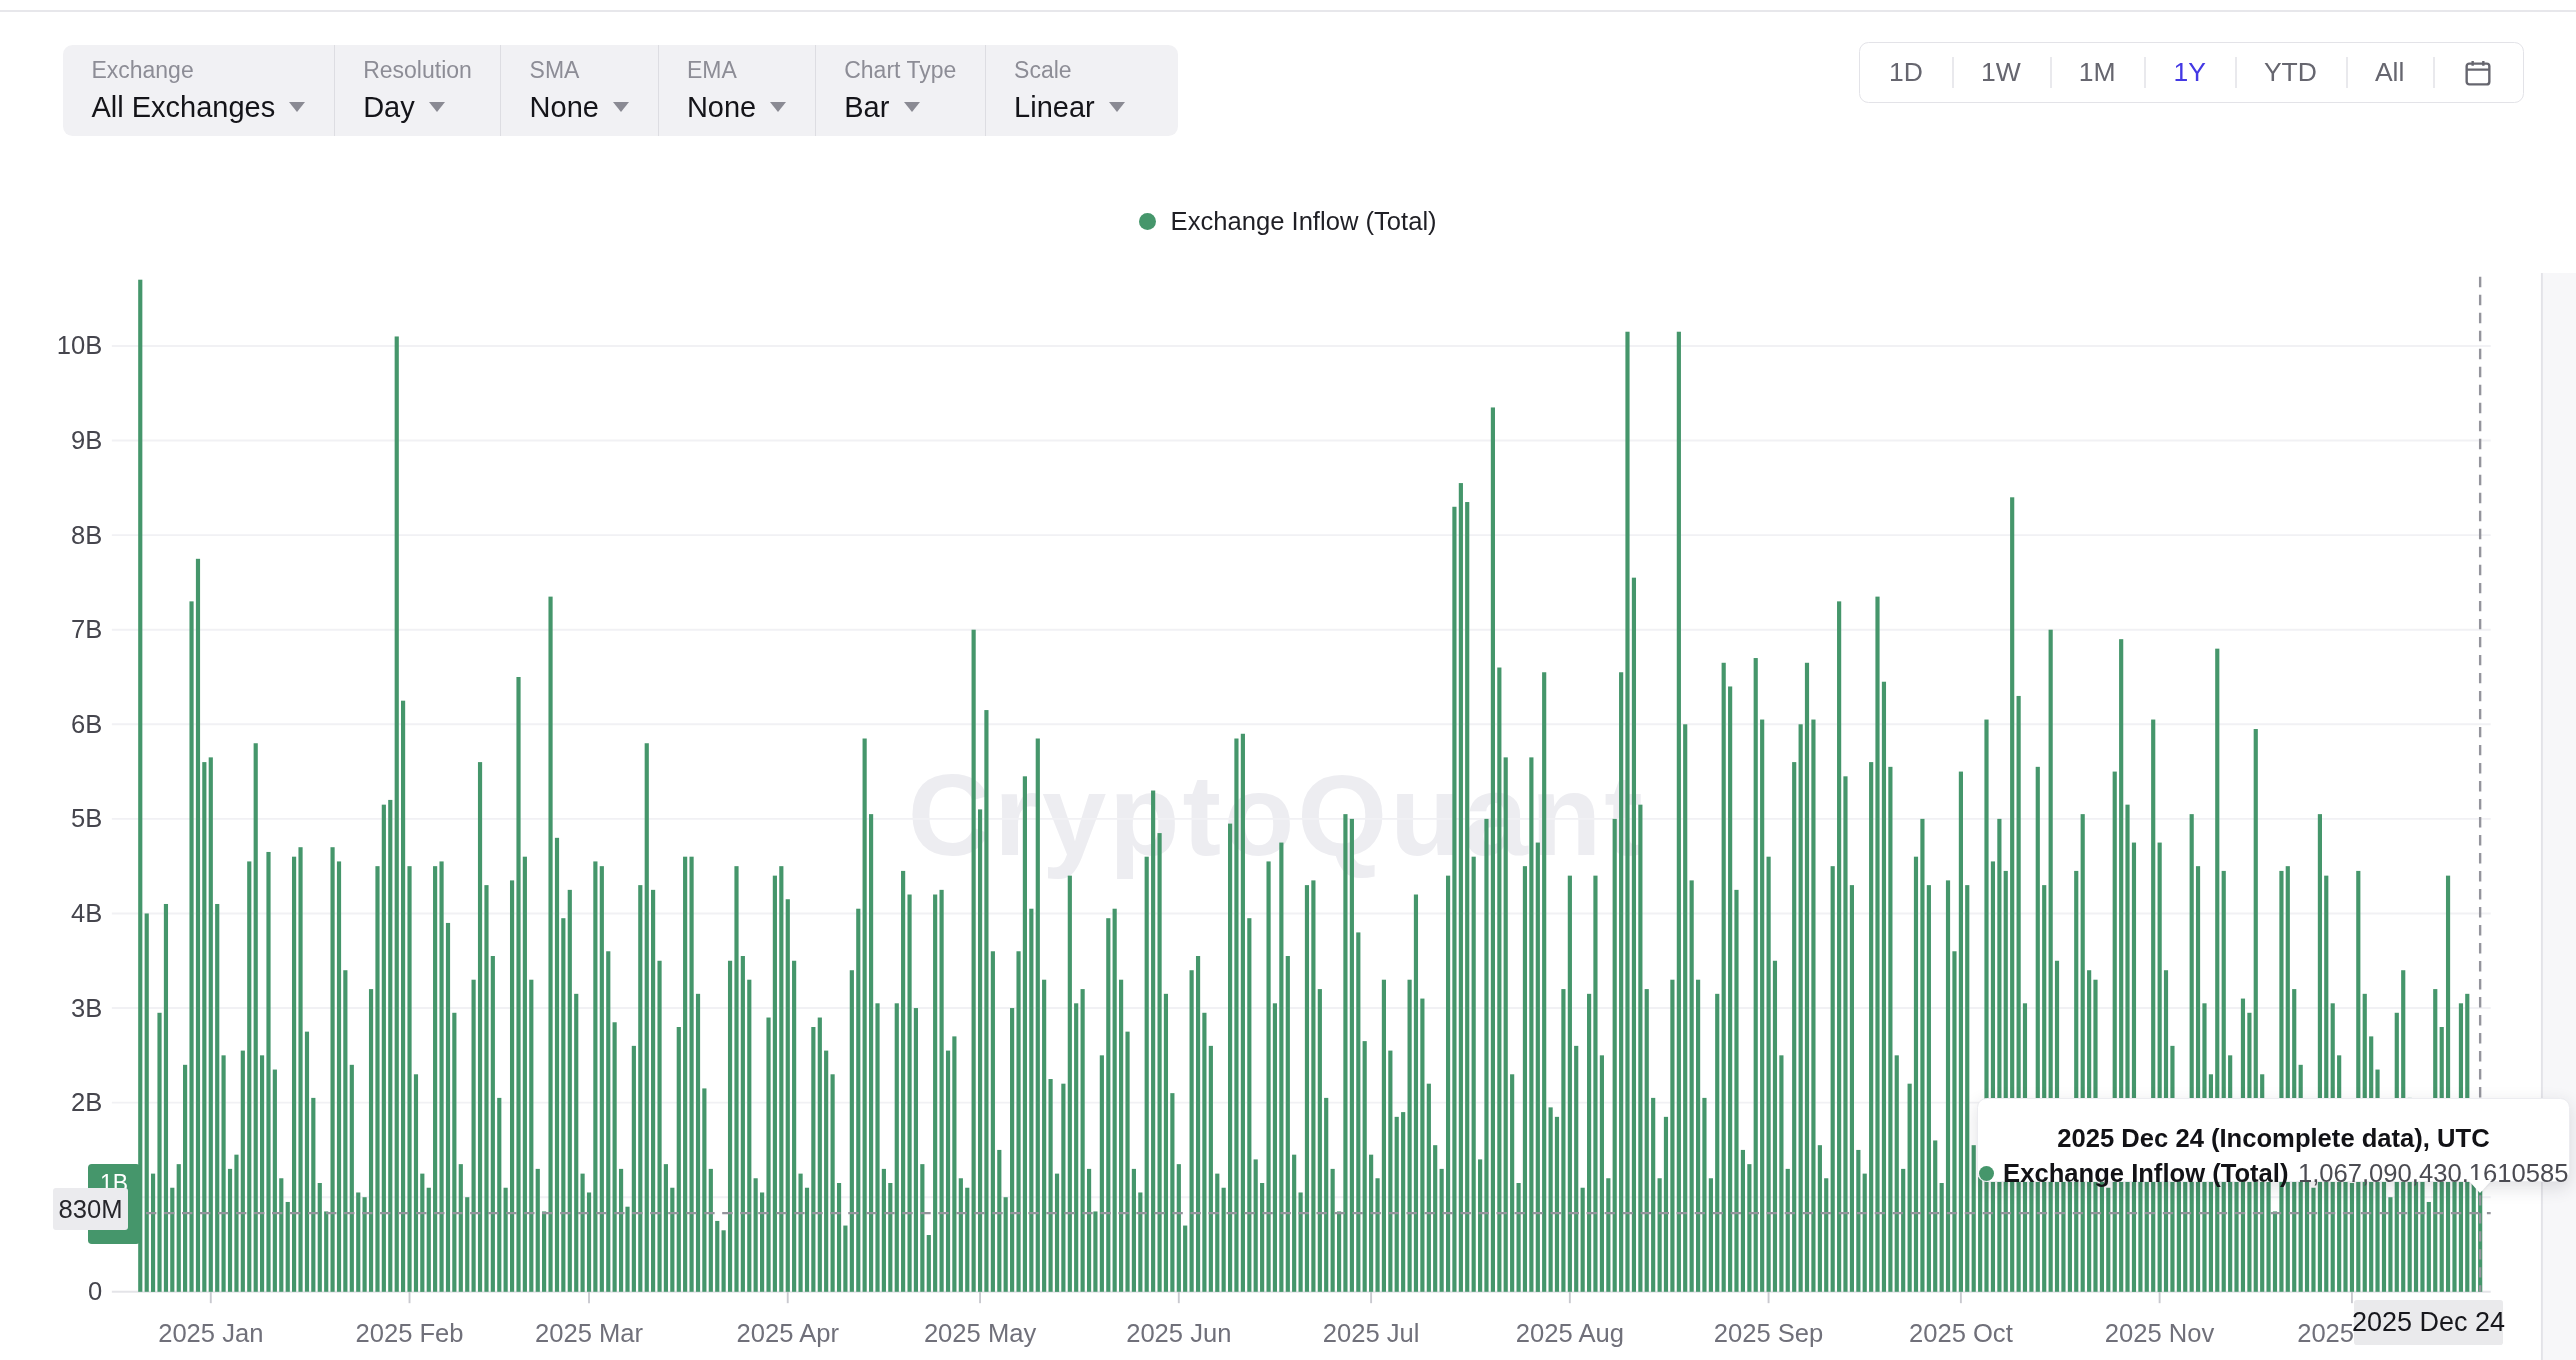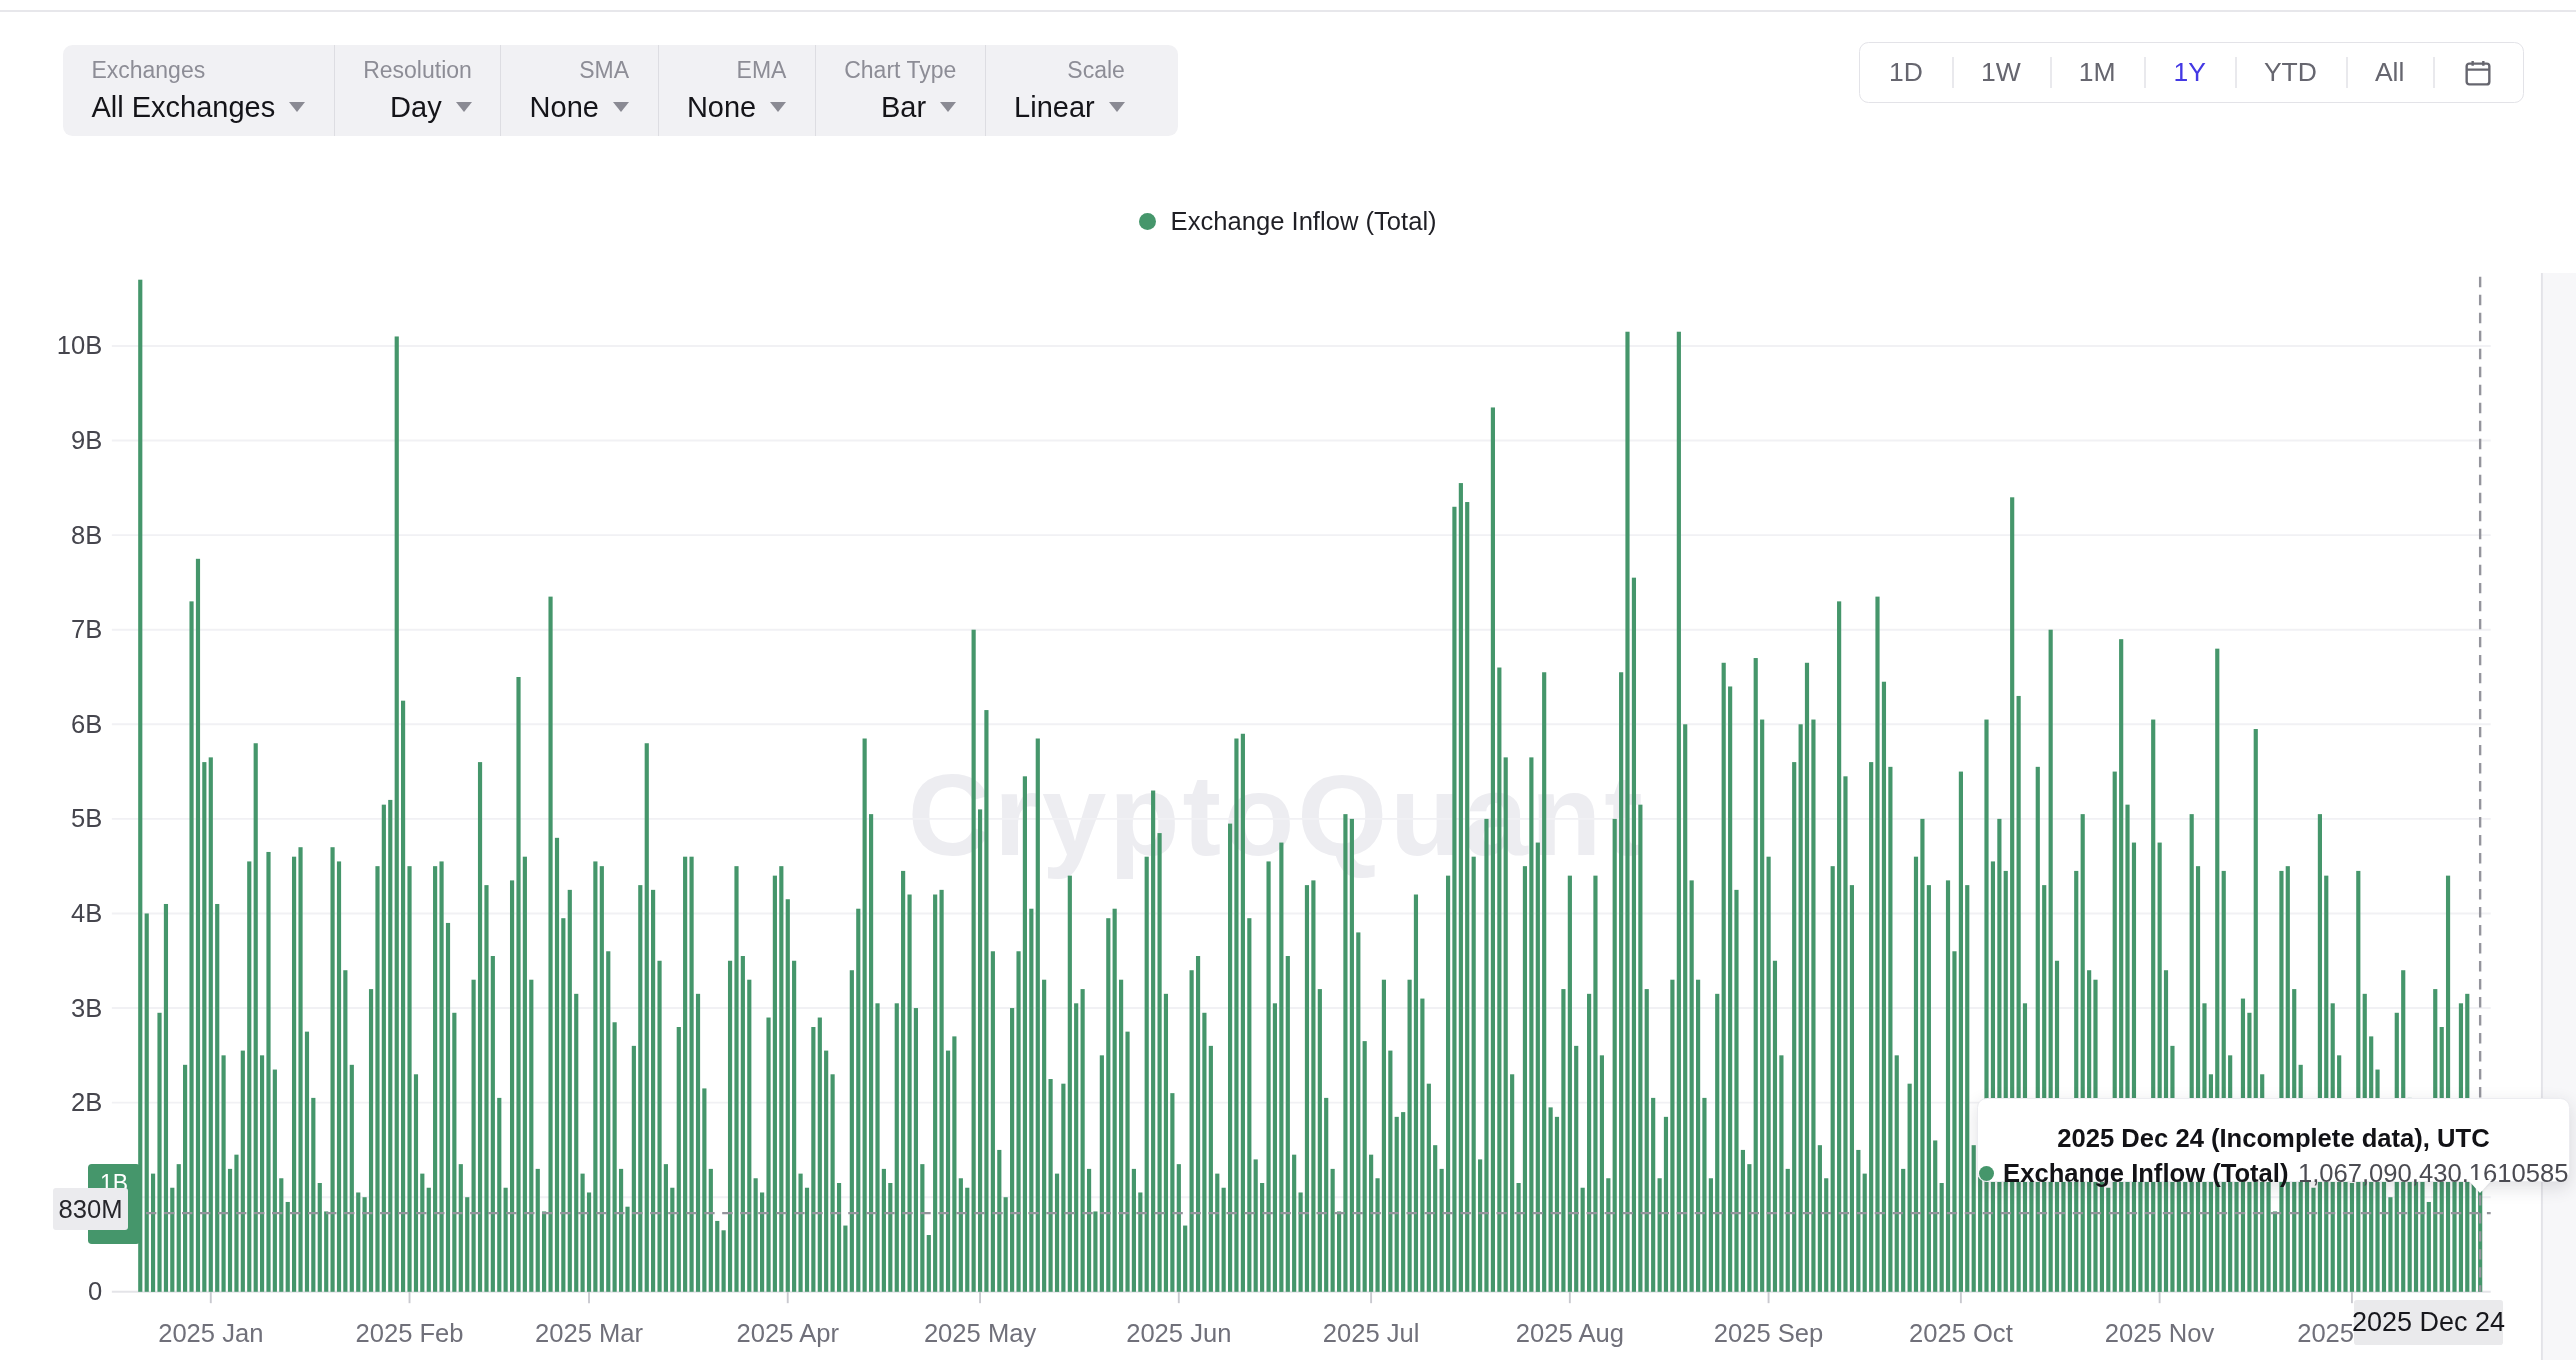--- a/index.html
+++ b/index.html
@@ -5,21 +5,21 @@
   html,body{margin:0;padding:0;background:#ffffff;}
   body{width:2576px;height:1361px;position:relative;overflow:hidden;
        font-family:"Liberation Sans",sans-serif;-webkit-font-smoothing:antialiased;}
 
   .top-divider{position:absolute;top:9.5px;left:0;width:100%;height:2.8px;background:#e7e7eb;}
 
   
   .toolbar{position:absolute;left:63px;top:45px;width:1115px;height:91px;
            background:#f1f1f4;border-radius:9.5px;display:flex;align-items:stretch;}
   .f-item{display:flex;flex-direction:column;justify-content:center;padding:0 28.4px;cursor:pointer;}
-  .f-item + .f-item{border-left:1.9px solid #dddde2;align-items:flex-end;}
+  .f-item + .f-item{border-left:1.9px solid #dddde2;}
   .f-label{font-size:23px;color:#8d8d96;line-height:1;margin-bottom:10.4px;}
   .f-value{font-size:29px;color:#141419;line-height:1;display:flex;align-items:center;white-space:nowrap;}
   .caret{display:inline-block;width:0;height:0;margin-left:14.2px;
          border-left:8.5px solid transparent;border-right:8.5px solid transparent;
          border-top:10.4px solid #8a8a93;}
 
   
   .ranges{position:absolute;left:1859px;top:42px;height:59px;display:flex;align-items:center;
           background:#fff;border:1.9px solid #e3e3e8;border-radius:9.5px;overflow:hidden;}
   .rb{background:none;border:none;font-family:inherit;font-size:26.5px;color:#66666f;
@@ -66,21 +66,21 @@
             border-left:12.3px solid transparent;border-right:12.3px solid transparent;
             border-top:13.3px solid #ffffff;filter:drop-shadow(0 1.9px 0.9px rgba(40,40,60,.10));}
 </style>
 </head>
 <body>
 
 <div class="top-divider"></div>
 
 <div class="toolbar">
   <div class="f-item">
-    <div class="f-label">Exchanges</div>
+    <div class="f-label">Exchange</div>
     <div class="f-value">
         <span>All Exchanges</span>
         <span class="caret"></span>
       </div>
   </div>
   <div class="f-item">
     <div class="f-label">Resolution</div>
     <div class="f-value">
         <span>Day</span>
         <span class="caret"></span>

